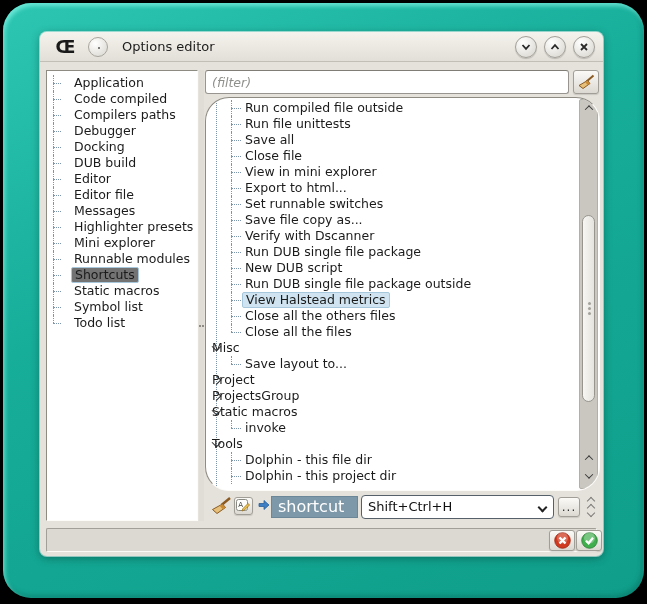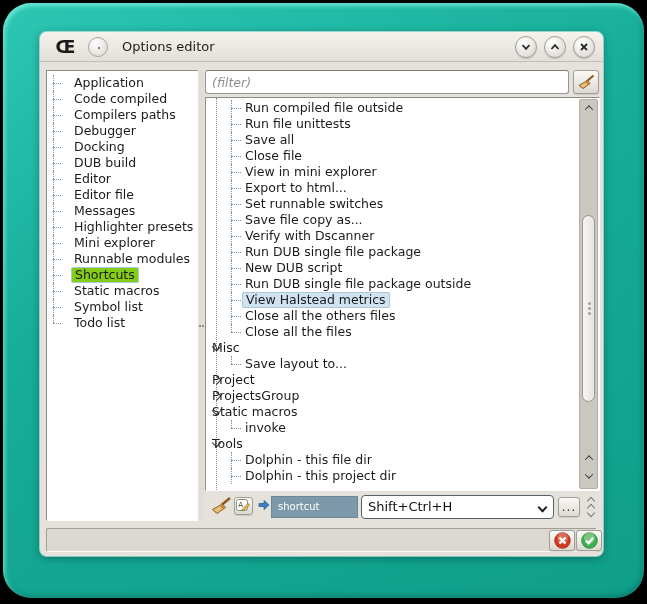--- a/index.html
+++ b/index.html
@@ -33,38 +33,38 @@
   .winbtn svg{display:block;}
 
   
   .panel{background:#fff;border:1px solid #fdfcf9;border-top-color:#8e8b83;border-left-color:#8e8b83;}
   .sidebar{position:absolute;left:6px;top:38px;width:152px;height:451px;overflow:hidden;padding-top:4px;}
   .srow{position:relative;height:16px;display:flex;align-items:center;padding-left:24px;}
   .srow::before{content:'';position:absolute;left:6px;top:0;bottom:0;border-left:1px dotted #7d95aa;}
   .srow.last::before{bottom:50%;}
   .srow::after{content:'';position:absolute;left:6px;width:8px;top:50%;border-top:1px dotted #7d95aa;}
   .slabel{font-size:12.5px;color:#1b1b1b;padding:0 3px;line-height:14px;white-space:nowrap;}
-  .slabel.sel{background:#84cc16;border:1px solid #a7c8dc;border-radius:2px;}
+  .slabel.sel{background:#737373;border:1px solid #a7c8dc;border-radius:2px;}
 
   
   .splitter{position:absolute;left:159px;top:38px;width:5px;height:451px;background:#e0ddd6;}
   .splitter::before{content:'';position:absolute;left:0px;top:255px;width:2px;height:2px;background:#8f8c85;
     box-shadow:3px 0 0 #8f8c85;}
 
   
   .filter-input{position:absolute;left:165px;top:38px;width:364px;height:24px;background:#fff;
     border:1px solid #989590;border-top-color:#807d76;border-radius:3px;font-style:italic;
     font-size:12.5px;color:#4d7c0f;padding:0 6px;outline:none;font-family:inherit;}
   .filter-input::placeholder{color:#8f8f8b;font-style:italic;}
   .toolbtn{background:linear-gradient(#fbfaf7,#dcd9d2);border:1px solid #a19e97;border-radius:3px;
     display:flex;align-items:center;justify-content:center;box-shadow:0 1px 1px rgba(0,0,0,.12);}
   .clear-filter{position:absolute;left:533px;top:38px;width:26px;height:24px;}
 
   
-  .tree{position:absolute;left:165px;top:65px;width:395px;height:394px;overflow:hidden;padding-top:2px;}
+  .tree{position:absolute;left:165px;top:65px;width:395px;height:394px;overflow:hidden;padding-top:2px;border-radius:24px;}
   .treelines{position:absolute;left:10px;top:0;bottom:0;border-left:1px dotted #7d95aa;}
   .trow{position:relative;height:16px;display:flex;align-items:center;}
   .trow.d1{padding-left:36px;}
   .trow.d0{padding-left:3px;}
   .trow.d1::before{content:'';position:absolute;left:25px;top:0;bottom:0;border-left:1px dotted #7d95aa;}
   .trow.d1.last::before{bottom:50%;}
   .trow.d1::after{content:'';position:absolute;left:25px;width:10px;top:50%;border-top:1px dotted #7d95aa;}
   .tlabel{font-size:12.5px;color:#1b1b1b;padding:0 3px;line-height:14px;white-space:nowrap;}
   .tlabel.sel{background:#cfe4f0;border:1px solid #a7c8dc;border-radius:2px;}
   .chev{position:absolute;left:7px;top:50%;width:7px;height:7px;}
@@ -87,21 +87,21 @@
     background:linear-gradient(90deg,#f7f6f3,#e6e4de);border:1px solid #98958e;}
   .sb-thumb::after{content:'';position:absolute;left:50%;top:50%;width:3px;height:3px;margin:-7px 0 0 -1px;
     border-radius:50%;background:#a5a29b;box-shadow:0 5px 0 #a5a29b,0 10px 0 #a5a29b;}
 
   
   .proprow{position:absolute;left:165px;top:462px;width:395px;height:26px;}
   .icon-abs{position:absolute;top:2px;}
   .editbtn{position:absolute;left:29px;top:3px;width:19px;height:18px;}
   .arrowmark{position:absolute;left:53px;top:5px;}
   .propname{position:absolute;left:66px;top:2px;width:87px;height:22px;background:#7d98a8;
-    border:1px solid #6c8797;color:#fff;font-size:10px;line-height:20px;padding-left:6px;}
+    border:1px solid #6c8797;color:#fff;font-size:16px;line-height:20px;padding-left:6px;}
   .combo{position:absolute;left:156px;top:1px;width:193px;height:24px;background:#fff;
     border:1px solid #55606a;border-radius:4px;box-shadow:inset 0 0 0 1px #fff;
     font-size:13px;color:#111;line-height:22px;padding:0 20px 0 6px;}
   .combo .cchev{position:absolute;right:7px;top:8px;width:7px;height:7px;border-right:2px solid #222;
     border-bottom:2px solid #222;transform:rotate(45deg);}
   .morebtn{position:absolute;left:353px;top:3px;width:22px;height:20px;font-size:12px;color:#333;
     letter-spacing:1px;line-height:10px;}
   .spinner{position:absolute;left:379px;top:1px;width:15px;height:24px;opacity:.65;}
   .spinner span{position:absolute;left:4px;width:6px;height:6px;border-right:1.5px solid #444;border-bottom:1.5px solid #444;}
   .spin-up1{top:3px;transform:rotate(-135deg);}

